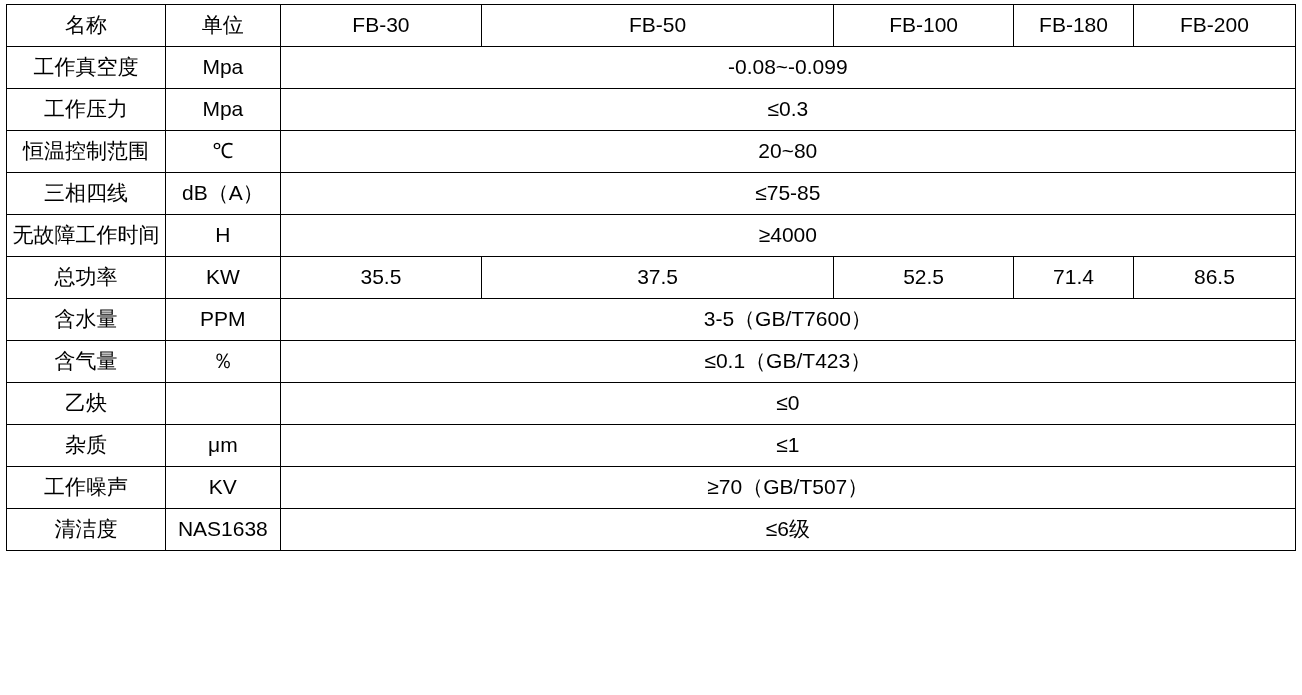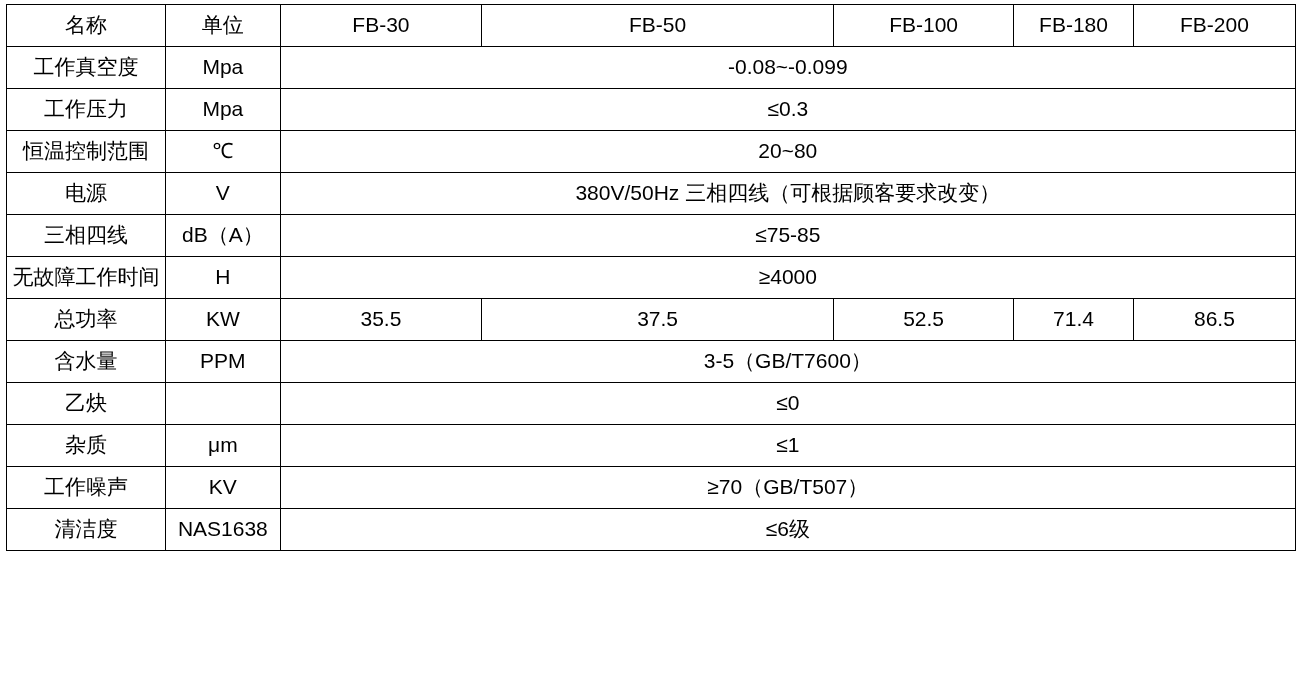--- a/index.html
+++ b/index.html
@@ -76,25 +76,20 @@
         <td class="unit-col">Mpa</td>
         <td colspan="5">≤0.3</td>
       </tr>
 
       <tr>
         <td class="name-col">恒温控制范围</td>
         <td class="unit-col">℃</td>
         <td colspan="5">20~80</td>
       </tr>
 
-      <tr>
-        <td class="name-col">电源</td>
-        <td class="unit-col">V</td>
-        <td colspan="5">380V/50Hz 三相四线（可根据顾客要求改变）</td>
-      </tr>
 
       <tr>
         <td class="name-col">三相四线</td>
         <td class="unit-col unit-small">dB（A）</td>
         <td colspan="5">≤75-85</td>
       </tr>
 
       <tr>
         <td class="name-col">无故障工作时间</td>
         <td class="unit-col">H</td>
@@ -111,20 +106,25 @@
         <td class="c4">71.4</td>
         <td class="c5">86.5</td>
       </tr>
 
       <tr>
         <td class="name-col">含水量</td>
         <td class="unit-col">PPM</td>
         <td colspan="5">3-5（GB/T7600）</td>
       </tr>
 
+      <tr>
+        <td class="name-col">含气量</td>
+        <td class="unit-col small-sym">％</td>
+        <td colspan="5">≤0.1（GB/T423）</td>
+      </tr>
 
       <tr>
         <td class="name-col">乙炔</td>
         <td class="unit-col"></td>
         <td colspan="5">≤0</td>
       </tr>
 
       <tr>
         <td class="name-col">杂质</td>
         <td class="unit-col">μm</td>

